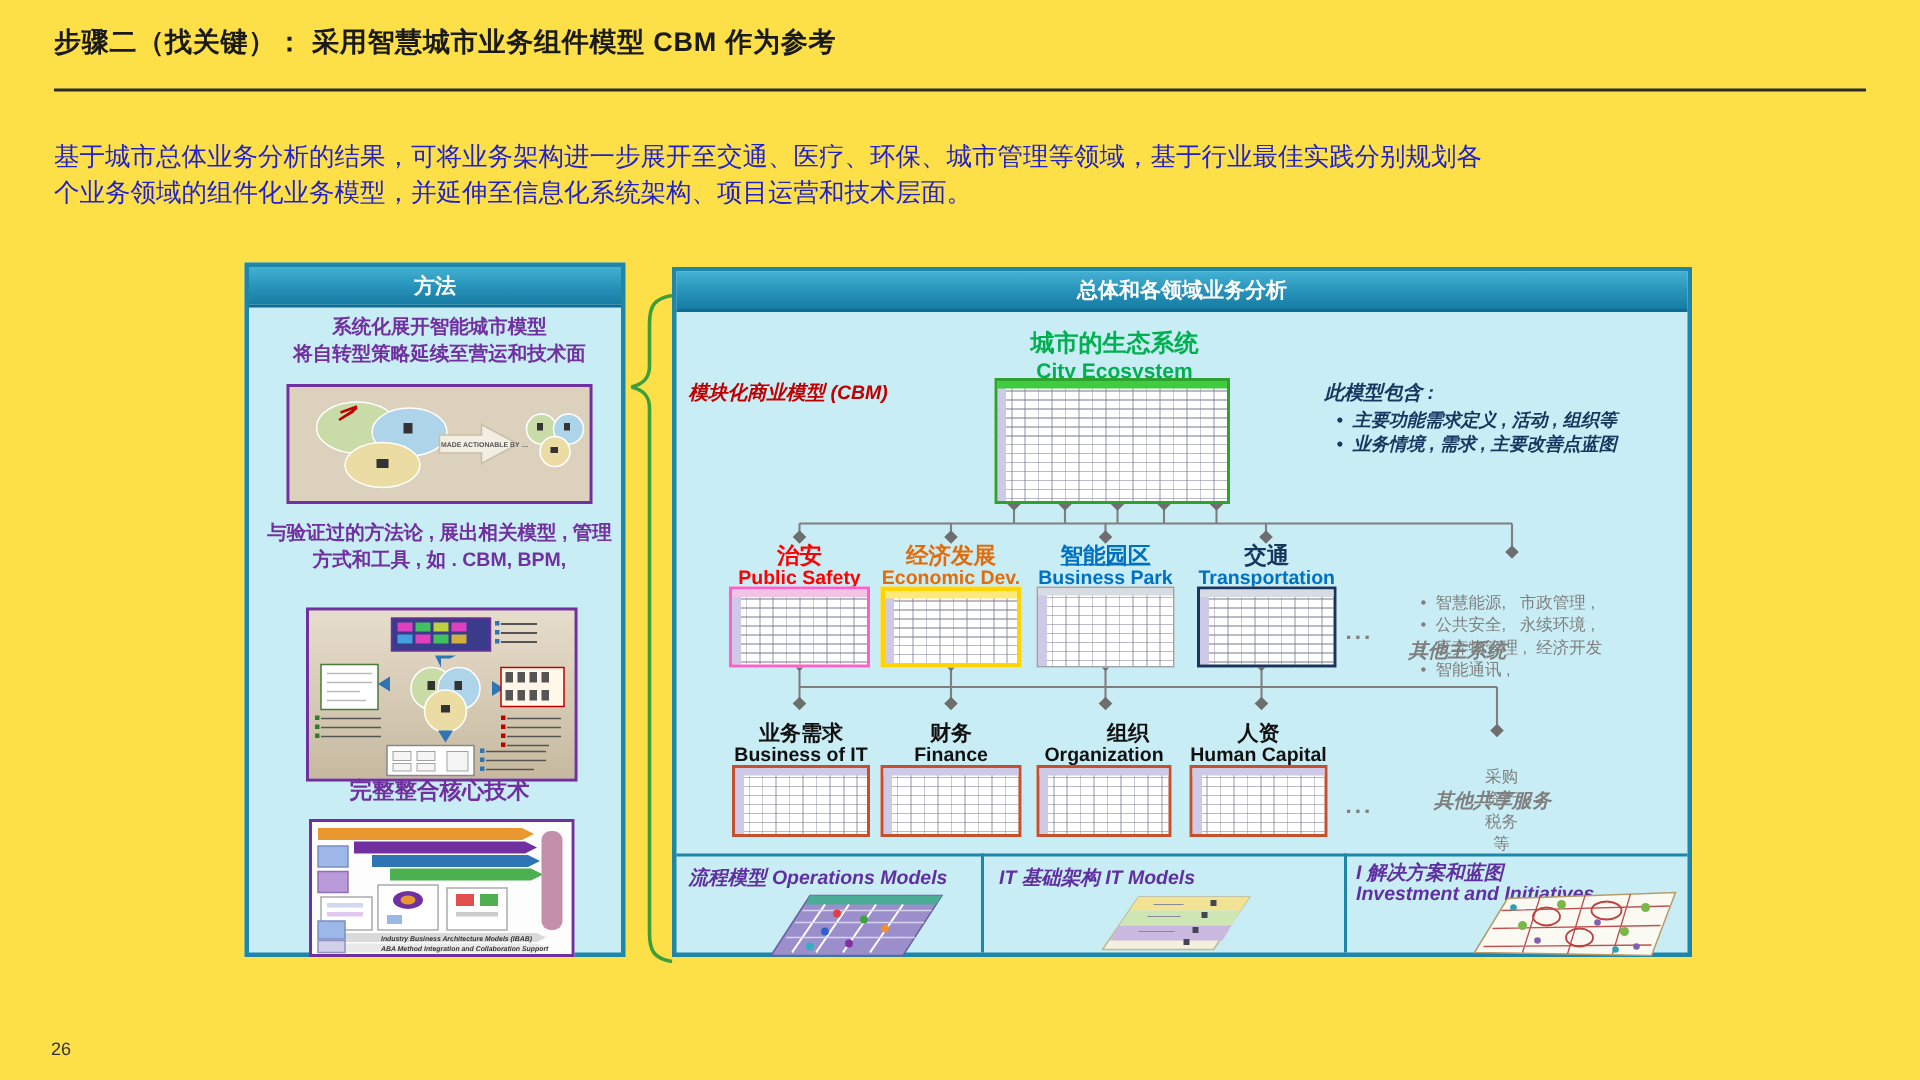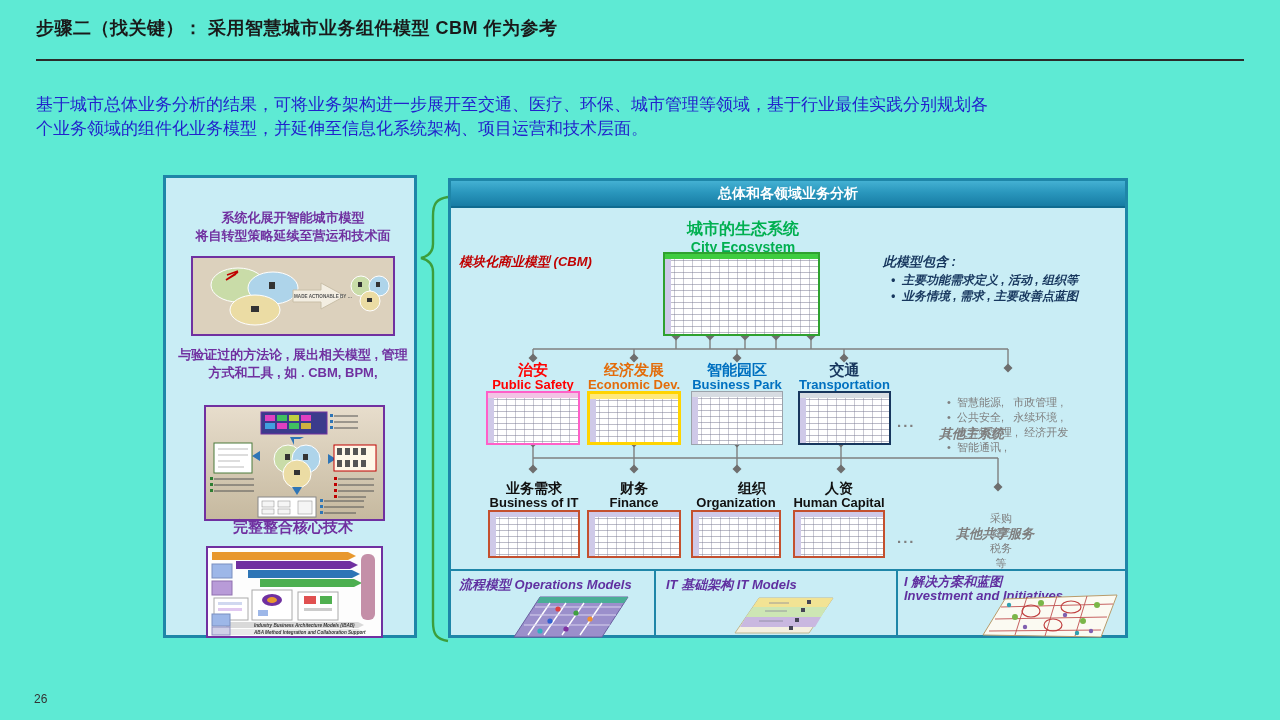--- a/index.html
+++ b/index.html
@@ -1,16 +1,16 @@
 <!DOCTYPE html>
 <html><head>
 <meta charset="utf-8">
 <style>
   html,body{margin:0;padding:0;background:#fff;}
-  #slide{position:relative;width:1280px;height:720px;background:#5eead4;overflow:hidden;
+  #slide{position:relative;width:1280px;height:720px;background:#fde047;overflow:hidden;
          font-family:"Liberation Sans","DejaVu Sans",sans-serif;}
   .abs{position:absolute;}
   .it{font-style:italic;margin-top:48px;}
   .b{font-weight:bold;}
   .ctr{text-align:center;}
 
   
   #title{left:36px;top:16px;font-size:18px;font-weight:bold;color:#1a1a1a;letter-spacing:.5px;}
   #rule{left:36px;top:59px;width:1208px;height:0;border-top:2px solid #2b2b2b;}
   #intro-h{left:36px;top:70px;font-size:17px;font-weight:bold;color:#2222cc;}
@@ -53,20 +53,21 @@
 <body>
 
 <div id="slide">
 
   <div id="title" class="abs">步骤二（找关键）： 采用智慧城市业务组件模型 CBM 作为参考</div>
   <div id="rule" class="abs"></div>
   <div class="abs intro-line" style="top:93px;">基于城市总体业务分析的结果，可将业务架构进一步展开至交通、医疗、环保、城市管理等领域，基于行业最佳实践分别规划各</div>
   <div class="abs intro-line" style="top:117px;">个业务领域的组件化业务模型，并延伸至信息化系统架构、项目运营和技术层面。</div>
 
   <div id="method-panel" class="panel">
+    <div class="panel-hd">方法</div>
 
     <div class="abs ppl" style="left:0;width:254px;top:31px;font-size:13px;line-height:18px;">系统化展开智能城市模型</div>
     <div class="abs ppl" style="left:0;width:254px;top:49px;font-size:13px;line-height:18px;">将自转型策略延续至营运和技术面</div>
 
     <div class="img-frame" style="left:25px;top:78px;width:200px;height:76px;">
       <svg width="200" height="76" viewBox="0 0 200 76">
         <rect x="0" y="0" width="200" height="76" fill="#dcd1bd"></rect>
         <ellipse cx="45" cy="27" rx="27" ry="17" fill="#c9dca8" stroke="#fff" stroke-width="1"></ellipse>
         <ellipse cx="80" cy="30" rx="25" ry="16" fill="#aed4ea" stroke="#fff" stroke-width="1"></ellipse>
         <ellipse cx="62" cy="52" rx="25" ry="15" fill="#ebdca4" stroke="#fff" stroke-width="1"></ellipse>
@@ -263,21 +264,21 @@
     <div class="mt" style="left:212px;top:71px;width:157px;height:84px;border:2px solid #2fa12f;--band:#3fcc3f;"></div>
 
     <div class="dom-zh" style="left:35px;top:180px;width:94px;color:#ff0000;">治安</div>
     <div class="dom-en" style="left:35px;top:196px;width:94px;color:#ff0000;">Public Safety</div>
     <div class="mt" style="left:35px;top:210px;width:94px;height:54px;border:2px solid #ff5fc8;--band:#f2c3e4;"></div>
 
     <div class="dom-zh" style="left:136px;top:180px;width:94px;color:#e36c0a;">经济发展</div>
     <div class="dom-en" style="left:136px;top:196px;width:94px;color:#e36c0a;">Economic Dev.</div>
     <div class="mt" style="left:136px;top:210px;width:94px;height:54px;border:3px solid #ffd400;--band:#ffe97a;"></div>
 
-    <div class="dom-zh" style="left:240px;top:180px;width:92px;color:#0070c0;">智能园区</div>
+    <div class="dom-zh" style="left:240px;top:180px;width:92px;color:#0070c0;text-decoration:underline;">智能园区</div>
     <div class="dom-en" style="left:240px;top:196px;width:92px;color:#0070c0;">Business Park</div>
     <div class="mt" style="left:240px;top:210px;width:92px;height:54px;border:1.5px solid #9ba3ab;--band:#d7dce2;"></div>
 
     <div class="dom-zh" style="left:347px;top:180px;width:93px;color:#17365d;">交通</div>
     <div class="dom-en" style="left:347px;top:196px;width:93px;color:#0070c0;">Transportation</div>
     <div class="mt" style="left:347px;top:210px;width:93px;height:54px;border:2px solid #17365d;--band:#d7dce2;"></div>
 
     <div class="dots" style="left:446px;top:232px;">...</div>
 
     <div class="abs it b gray" style="left:488px;top:196px;font-size:13px;">其他主系统</div>

